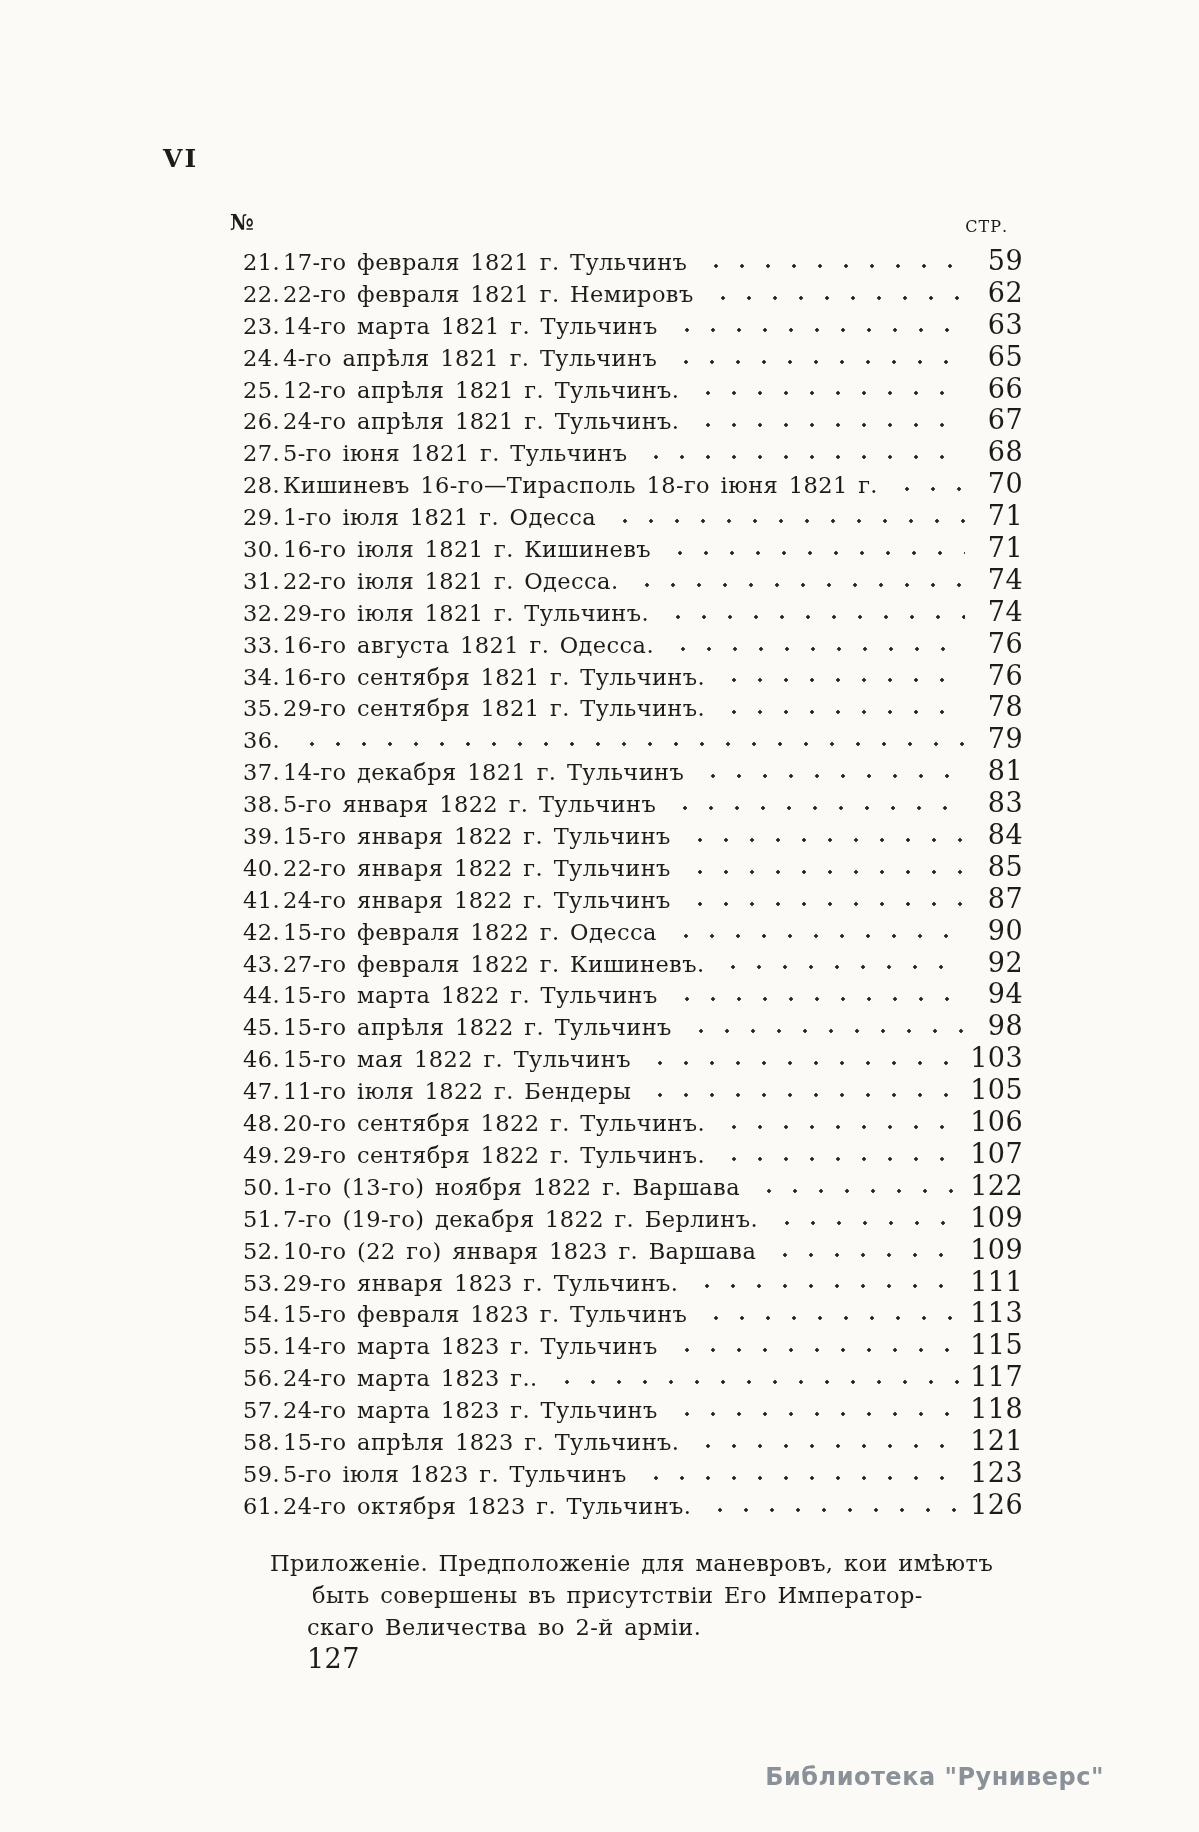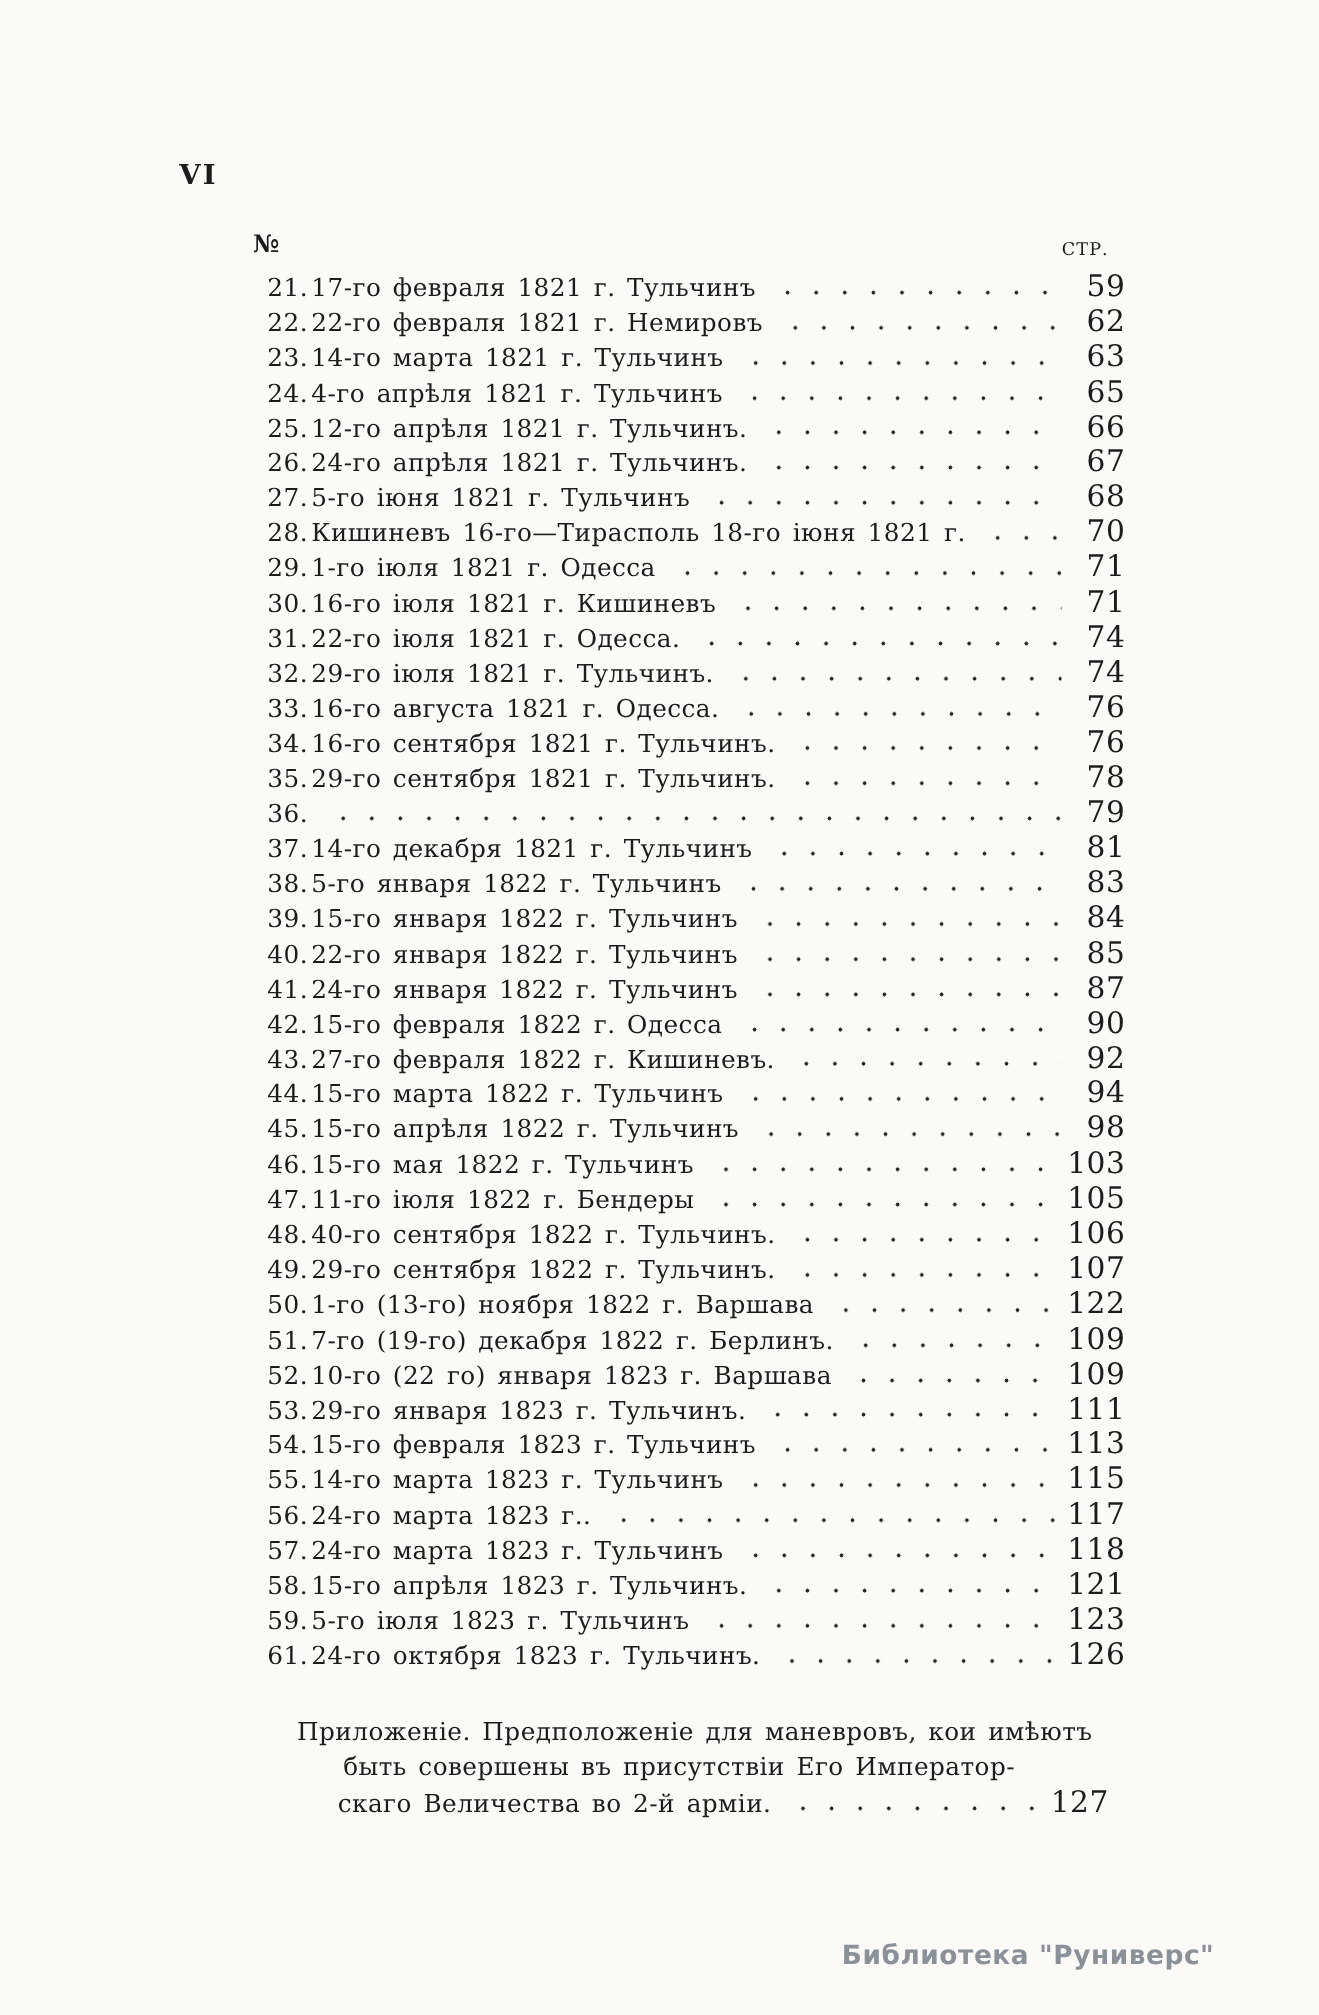--- a/index.html
+++ b/index.html
@@ -36,26 +36,26 @@
   .leader{
     flex:1 1 auto;align-self:stretch;margin-left:10px;margin-right:6px;
     background-image:radial-gradient(circle,#262421 1.5px,transparent 2px);
     background-size:26px 6px;background-repeat:repeat-x;
     background-position:left 6px bottom 8px;
     min-width:8px;
   }
   .page-no{flex:0 0 52px;text-align:right;font-size:27px;}
   .appendix{
     position:absolute;left:228px;top:1547px;width:780px;
-    font-size:22.5px;letter-spacing:0.4px;word-spacing:3px;margin-top:12px;
+    font-size:22.5px;letter-spacing:0.4px;word-spacing:3px;
   }
   .app-line{height:32px;line-height:32px;white-space:nowrap;display:flex;align-items:baseline;}
   .app-line.l1{padding-left:42px;}
   .app-line.l2{padding-left:84px;}
-  .app-line.l3{padding-left:79px;}
+  .app-line.l3{padding-left:79px;flex-direction:column;}
   .watermark{
     position:absolute;right:95px;top:1763px;
     font-family:"DejaVu Sans","Liberation Sans",sans-serif;
     font-weight:bold;font-size:24px;color:#8b9199;letter-spacing:0.5px;
   }
 </style>
 </head>
 <body>
 
 <div class="folio">VI</div>
@@ -224,21 +224,21 @@
       <span class="page-no">103</span>
     </div>
     <div class="row">
       <span class="num">47.</span>
       <span class="entry-text">11-го іюля 1822 г. Бендеры</span>
       <span class="leader"></span>
       <span class="page-no">105</span>
     </div>
     <div class="row">
       <span class="num">48.</span>
-      <span class="entry-text">40-го сентября 1822 г. Тульчинъ.</span>
+      <span class="entry-text">20-го сентября 1822 г. Тульчинъ.</span>
       <span class="leader"></span>
       <span class="page-no">106</span>
     </div>
     <div class="row">
       <span class="num">49.</span>
       <span class="entry-text">29-го сентября 1822 г. Тульчинъ.</span>
       <span class="leader"></span>
       <span class="page-no">107</span>
     </div>
     <div class="row">

